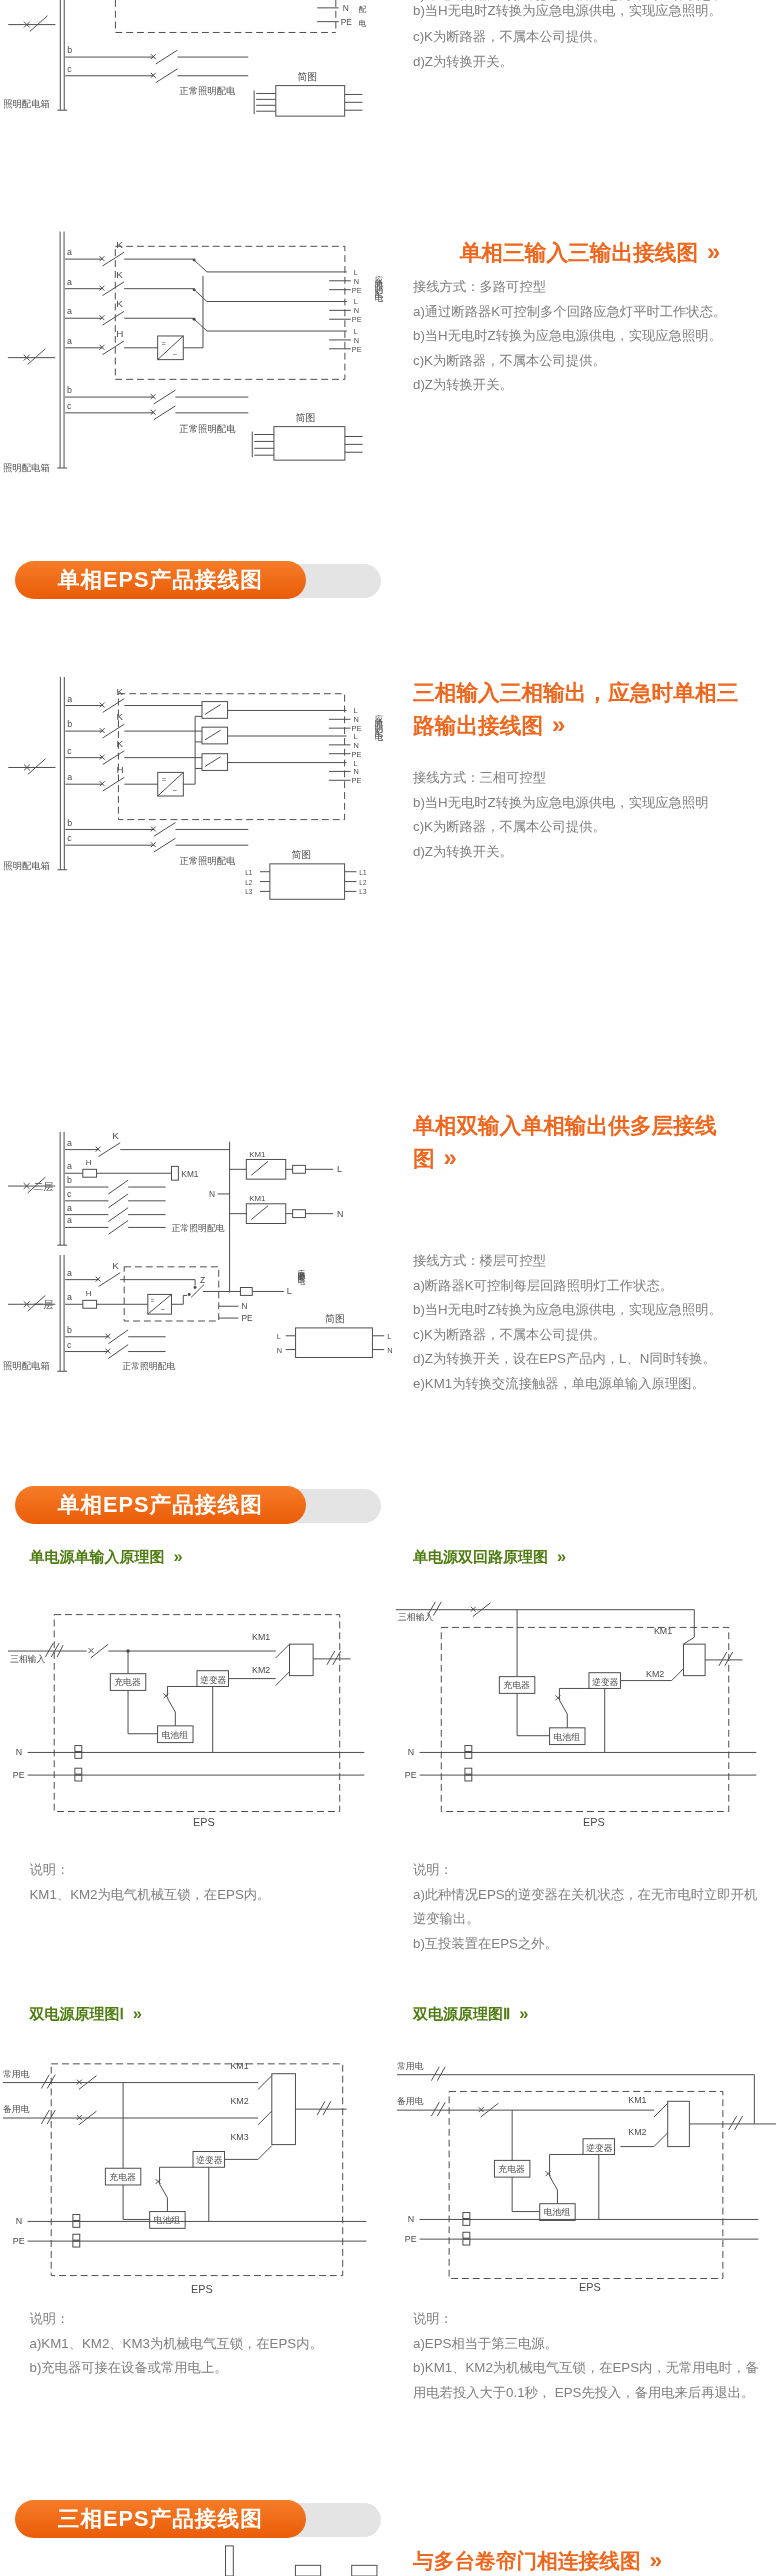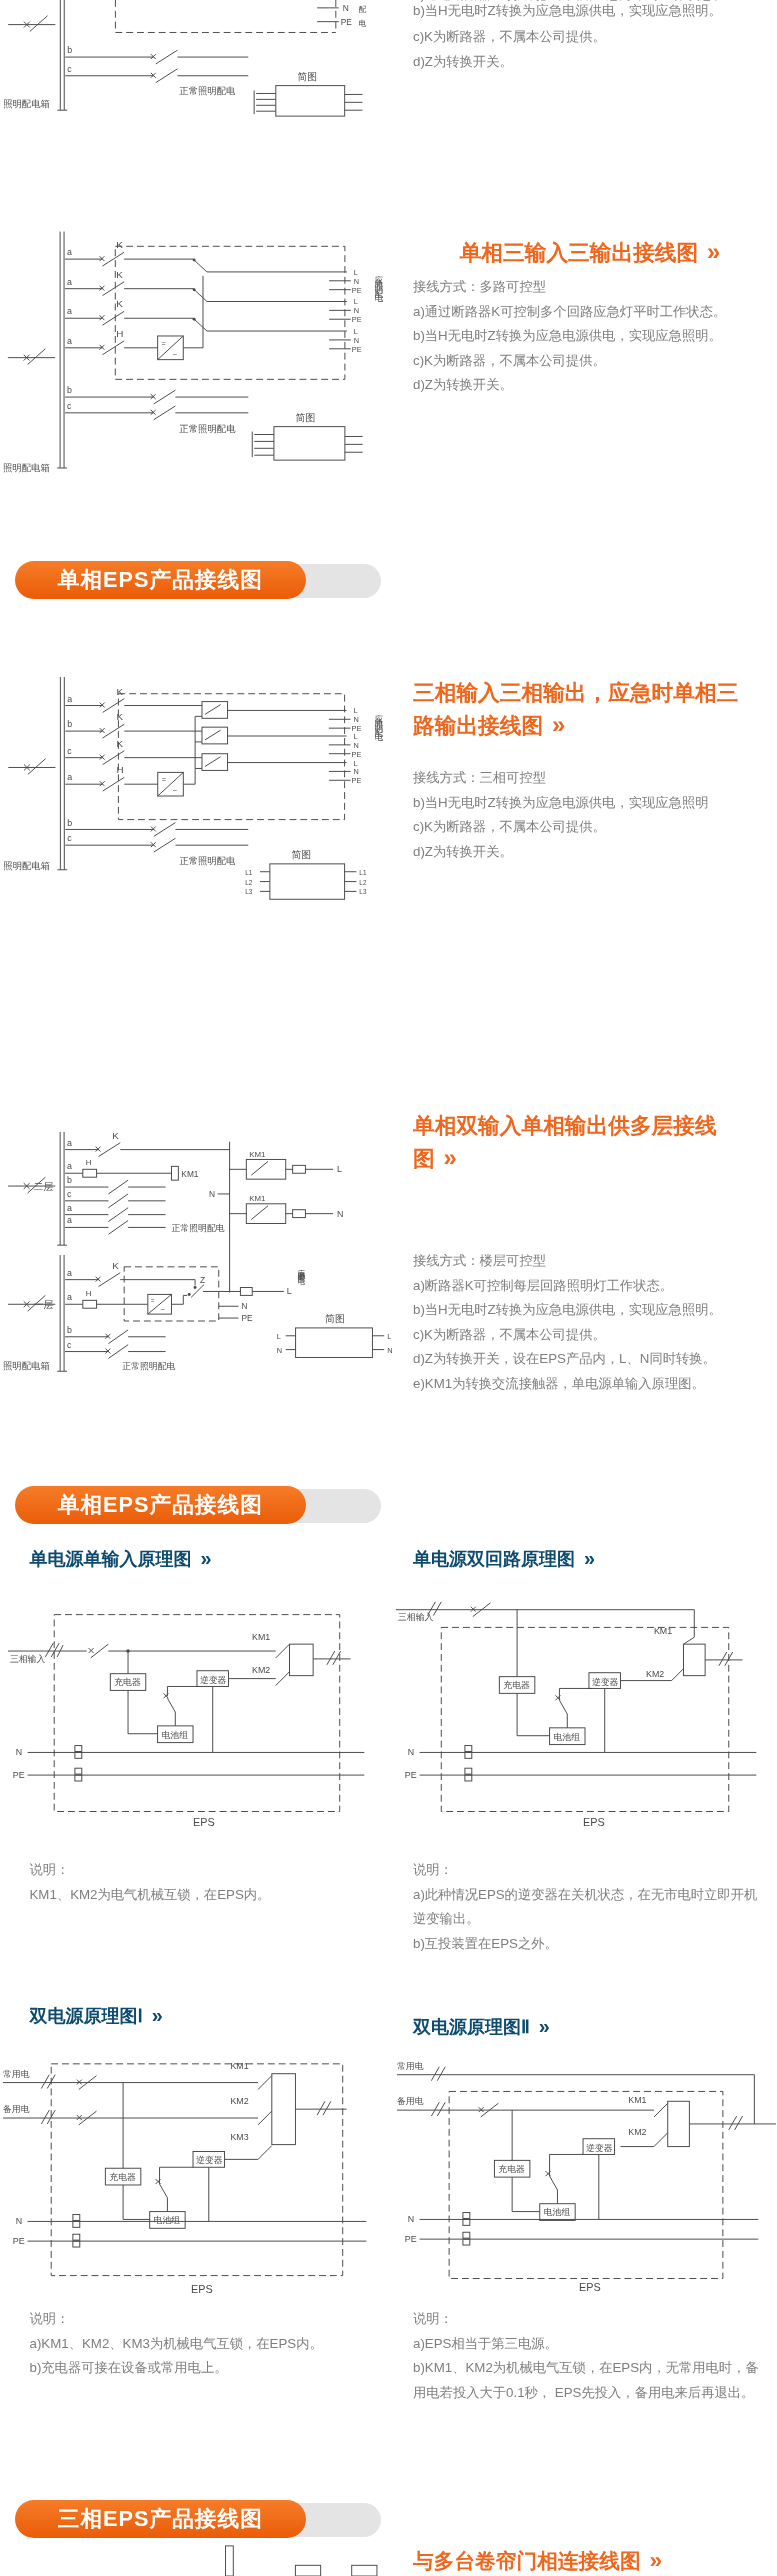--- a/index.html
+++ b/index.html
@@ -6,21 +6,21 @@
   .page{position:relative;width:778px;height:2576px;background:#fff;overflow:hidden;
         font-family:"Liberation Sans",sans-serif;}
   svg{position:absolute;overflow:visible;}
   .ln{stroke:#4a4a4a;stroke-width:1;fill:none;}
   .lnd{stroke:#4a4a4a;stroke-width:1;fill:none;stroke-dasharray:7 4;}
   .tx{fill:#4a4a4a;font-size:9px;font-family:"Liberation Sans",sans-serif;}
   .t6{font-size:6.5px;} .t7{font-size:7.5px;} .t8{font-size:8px;} .t85{font-size:8.5px;}
   .t95{font-size:9.5px;} .t10{font-size:10px;} .t11{font-size:11px;}
   .dot{fill:#4a4a4a;stroke:none;}
   .sec-title{position:absolute;color:#f0661c;font-size:21.7px;font-weight:bold;line-height:32px;}
-  .col-title{position:absolute;color:#0c4a6e;font-size:18px;font-weight:bold;}
+  .col-title{position:absolute;color:#4d7c0f;font-size:15px;font-weight:bold;}
   .chev{font-weight:bold;margin-left:8.9px;font-size:1.1em;}
   .txtcol{position:absolute;color:#7e7e7e;font-size:13.3px;line-height:24.6px;}
   .banner{position:absolute;left:14.8px;width:364px;height:39px;}
   .banner .gray{position:absolute;left:23.6px;top:3px;width:343px;height:34px;background:#e4e4e4;border-radius:17.7px;}
   .banner .orange{position:absolute;left:0;top:0;width:291px;height:38px;border-radius:19.7px;
     background:linear-gradient(180deg,#f67c28,#ea5c08);color:#fff;font-size:21.7px;font-weight:bold;
     text-align:center;line-height:38px;letter-spacing:1px;}
   .vlabel{position:absolute;writing-mode:vertical-rl;color:#4a4a4a;font-size:8.4px;letter-spacing:3.9px;}
   .vlabel.small{font-size:7.4px;letter-spacing:1.5px;}
 </style>
@@ -657,21 +657,21 @@
   </div>
   <div class="txtcol" style="left:413px;top:1858px;width:349px;">
     <div>说明：</div>
     <div>a)此种情况EPS的逆变器在关机状态，在无市电时立即开机逆变输出。</div>
     <div>b)互投装置在EPS之外。</div>
   </div>
 
   <div class="col-title" style="left:29.5px;top:2004px;">
     <span>双电源原理图Ⅰ</span><span class="chev">»</span>
   </div>
-  <div class="col-title" style="left:413px;top:2004px;margin-top:11px;">
+  <div class="col-title" style="left:413px;top:2004px;">
     <span>双电源原理图Ⅱ</span><span class="chev">»</span>
   </div>
 
   <svg style="left:0;top:2052px" width="389" height="264" viewBox="0 0 395 268">
     <rect class="lnd" x="52" y="12" width="296" height="215"></rect>
     <g>
       <text class="tx" x="3" y="25">常用电</text>
       <line class="ln" x1="3" y1="31" x2="262" y2="31"></line>
       <line class="ln" x1="42" y1="37" x2="50" y2="23"></line>
         <line class="ln" x1="48" y1="37" x2="56" y2="23"></line>

